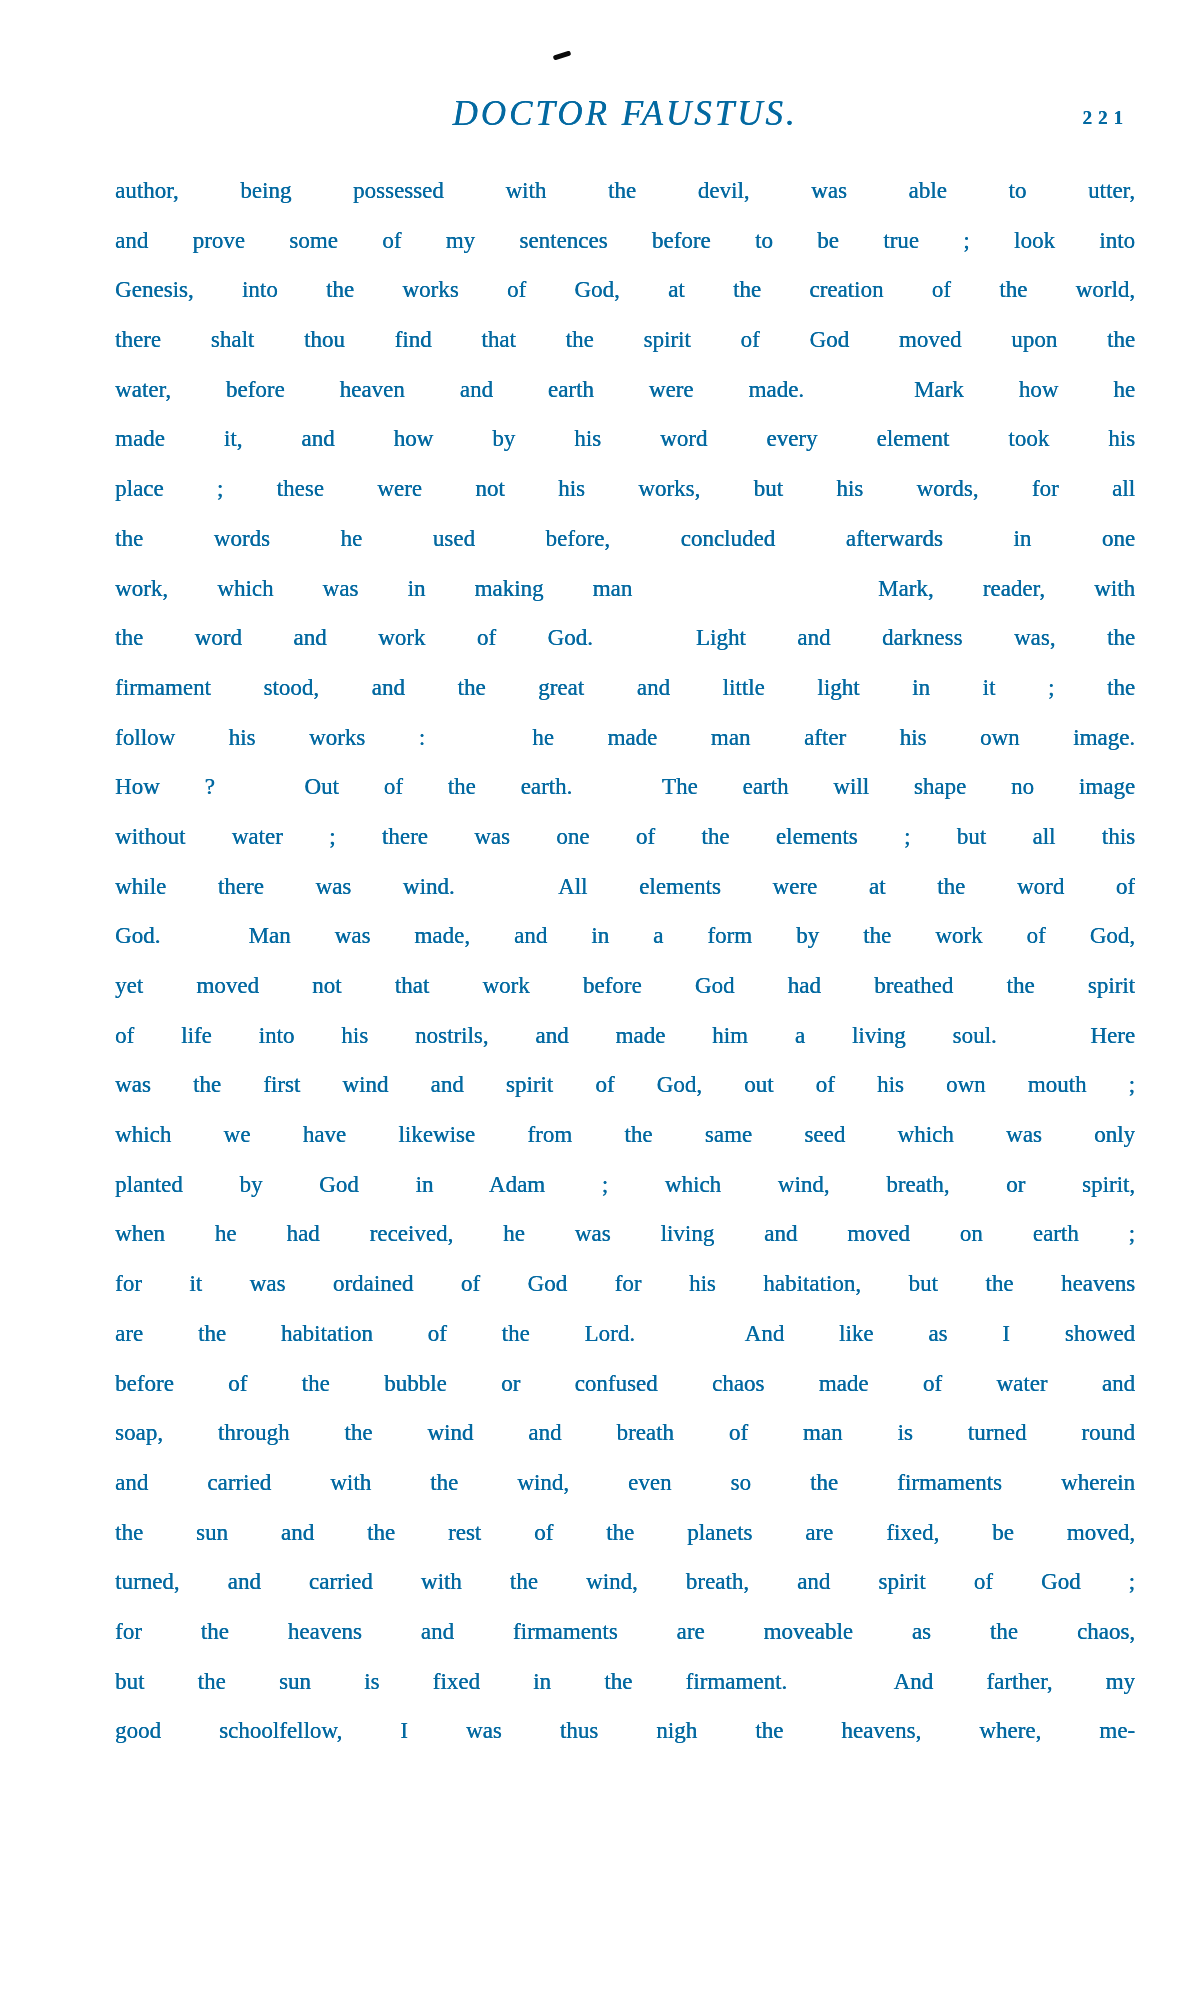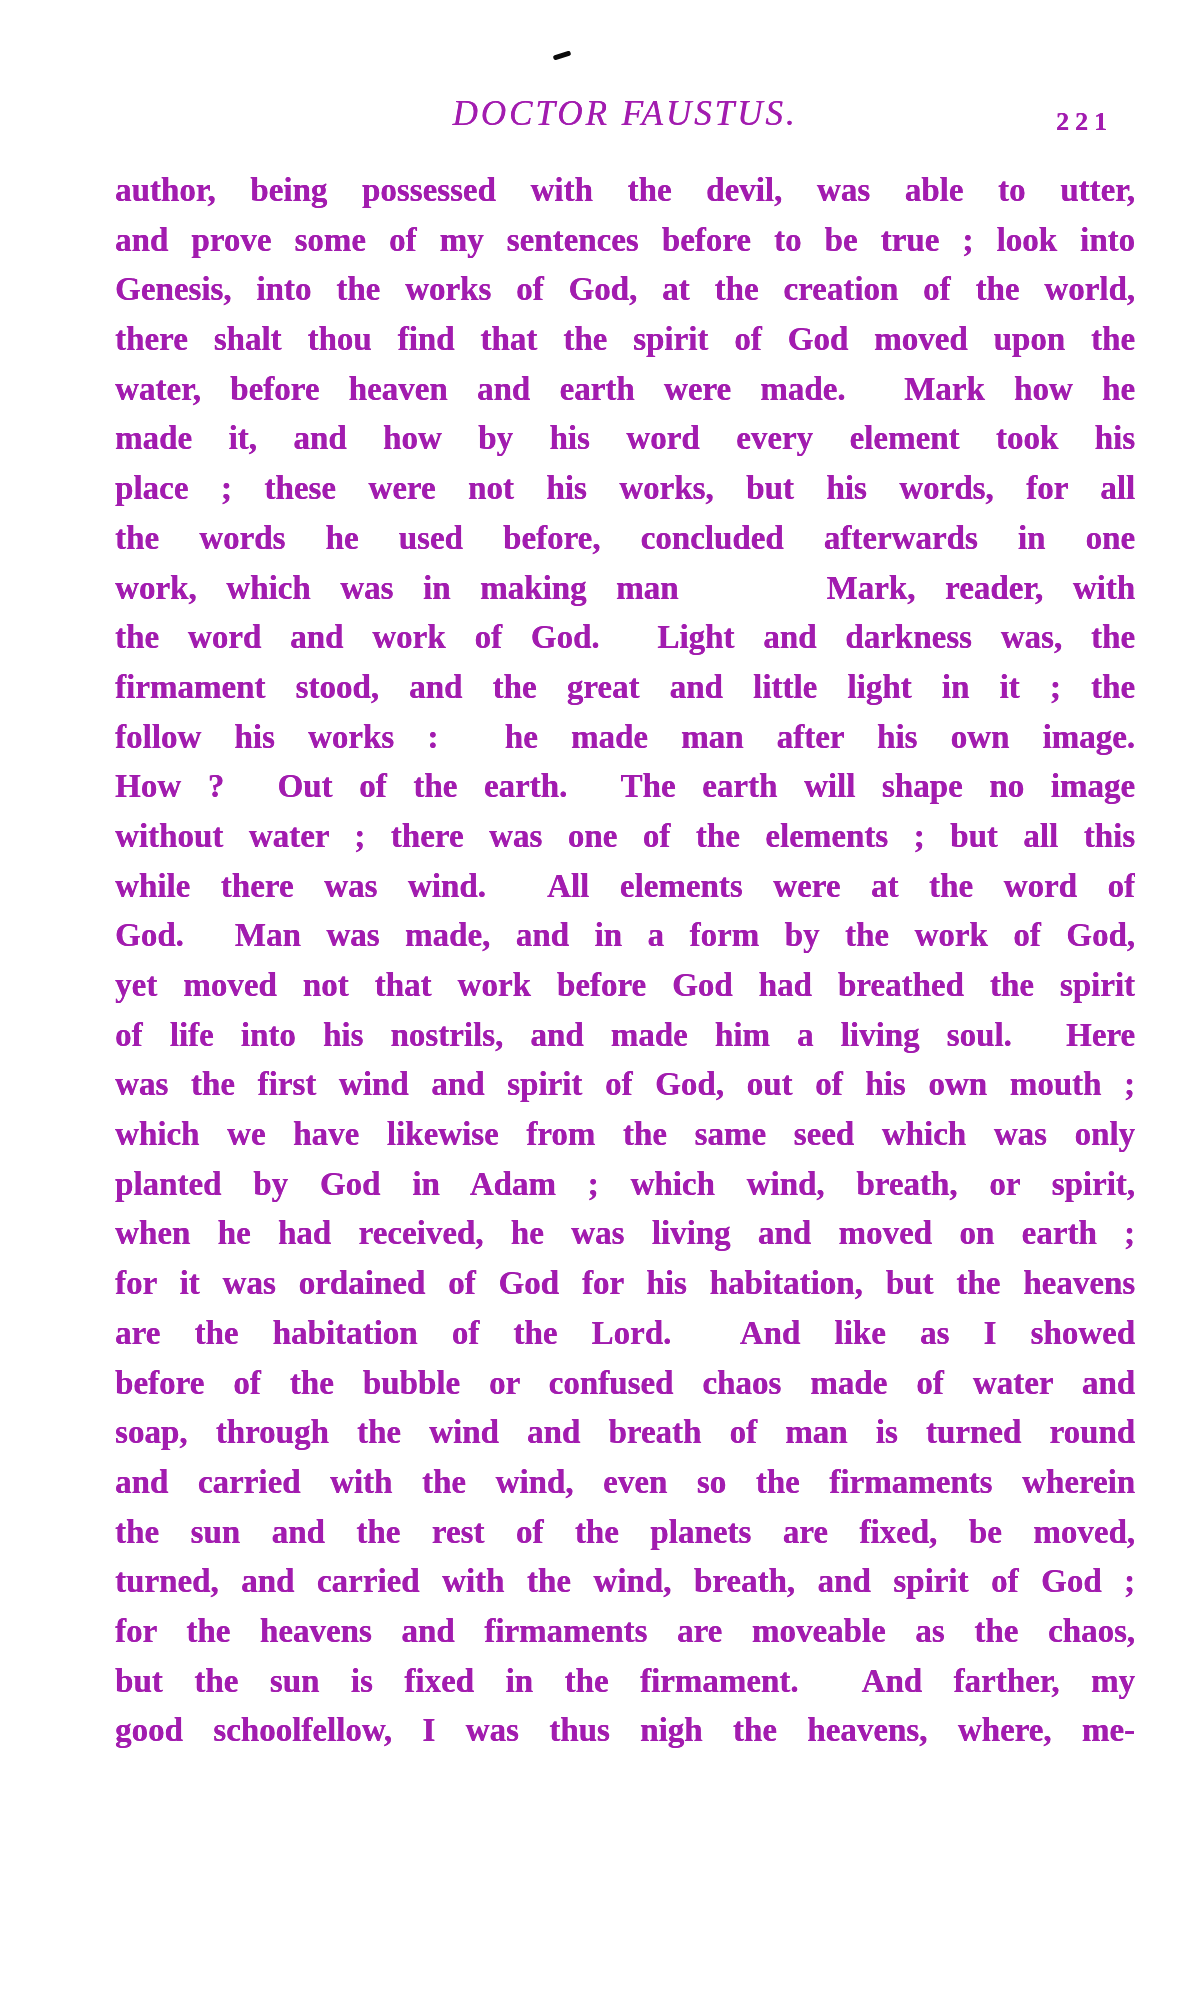--- a/index.html
+++ b/index.html
@@ -7,21 +7,21 @@
     padding: 0;
     background: #ffffff;
   }
   .page {
     position: relative;
     width: 1190px;
     height: 1994px;
     background: #ffffff;
     overflow: hidden;
     font-family: "Liberation Serif", "DejaVu Serif", serif;
-    color: #a21caf;
+    color: #0369a1;
   }
   
   .stray-dash {
     position: absolute;
     left: 553px;
     top: 53px;
     width: 18px;
     height: 5px;
     background: #0a0a0a;
     border-radius: 2px;
@@ -41,42 +41,41 @@
     top: 0;
     text-align: center;
     font-style: italic;
     font-size: 35px;
     letter-spacing: 3px;
     text-shadow: 0.35px 0 0 currentColor;
     white-space: pre;
   }
   .page-number {
     position: absolute;
-    right: 22px;
+    right: 6px;
     top: 13px;
-    font-size: 26px;
+    font-size: 19px;
     font-weight: bold;
     letter-spacing: 6px;
     text-shadow: 0.3px 0 0 currentColor;
   }
   .body-text {
     position: absolute;
     left: 115px;
     top: 166px;
     width: 1020px;
   }
   .line {
     height: 49.7px;
     line-height: 49.7px;
-    font-size: 33px;
+    font-size: 23px;
     text-align: justify;
     text-align-last: justify;
     text-shadow: 0.35px 0 0 currentColor;
     overflow: hidden;
-    font-weight: bold;
   }
 </style>
 </head>
 <body>
 
 <div class="page">
   <div class="stray-dash"></div>
 
   <div class="running-header">
     <div class="running-title">DOCTOR FAUSTUS.</div>

